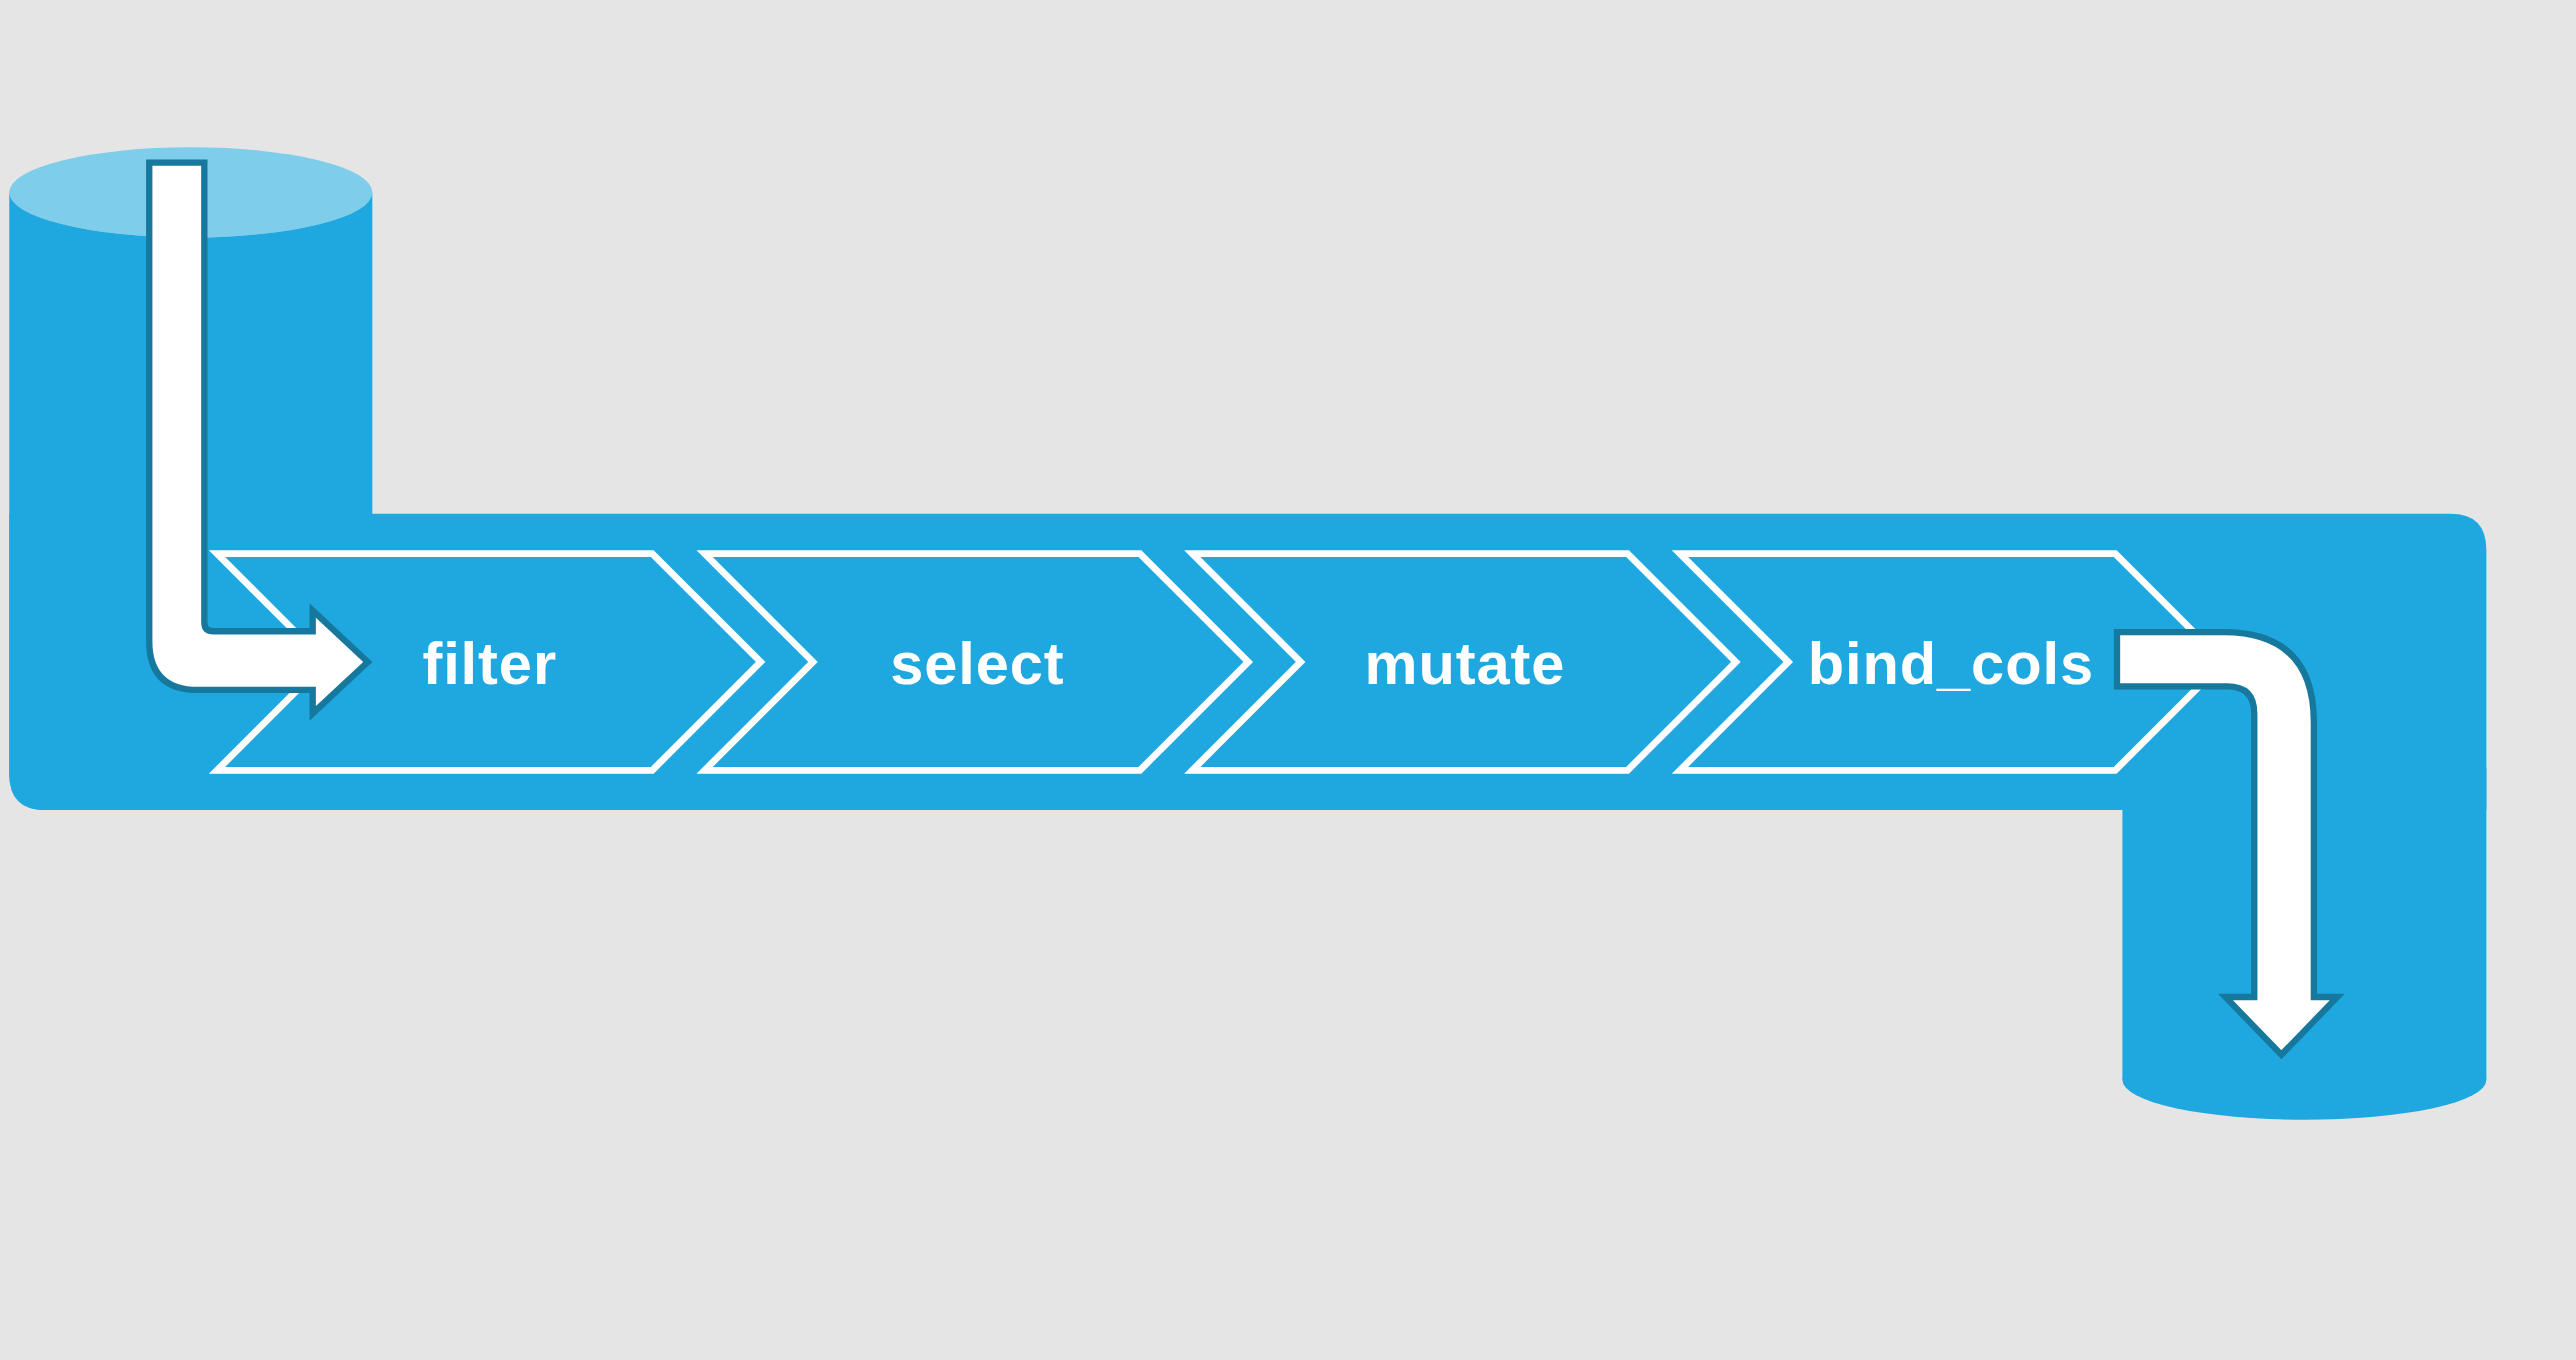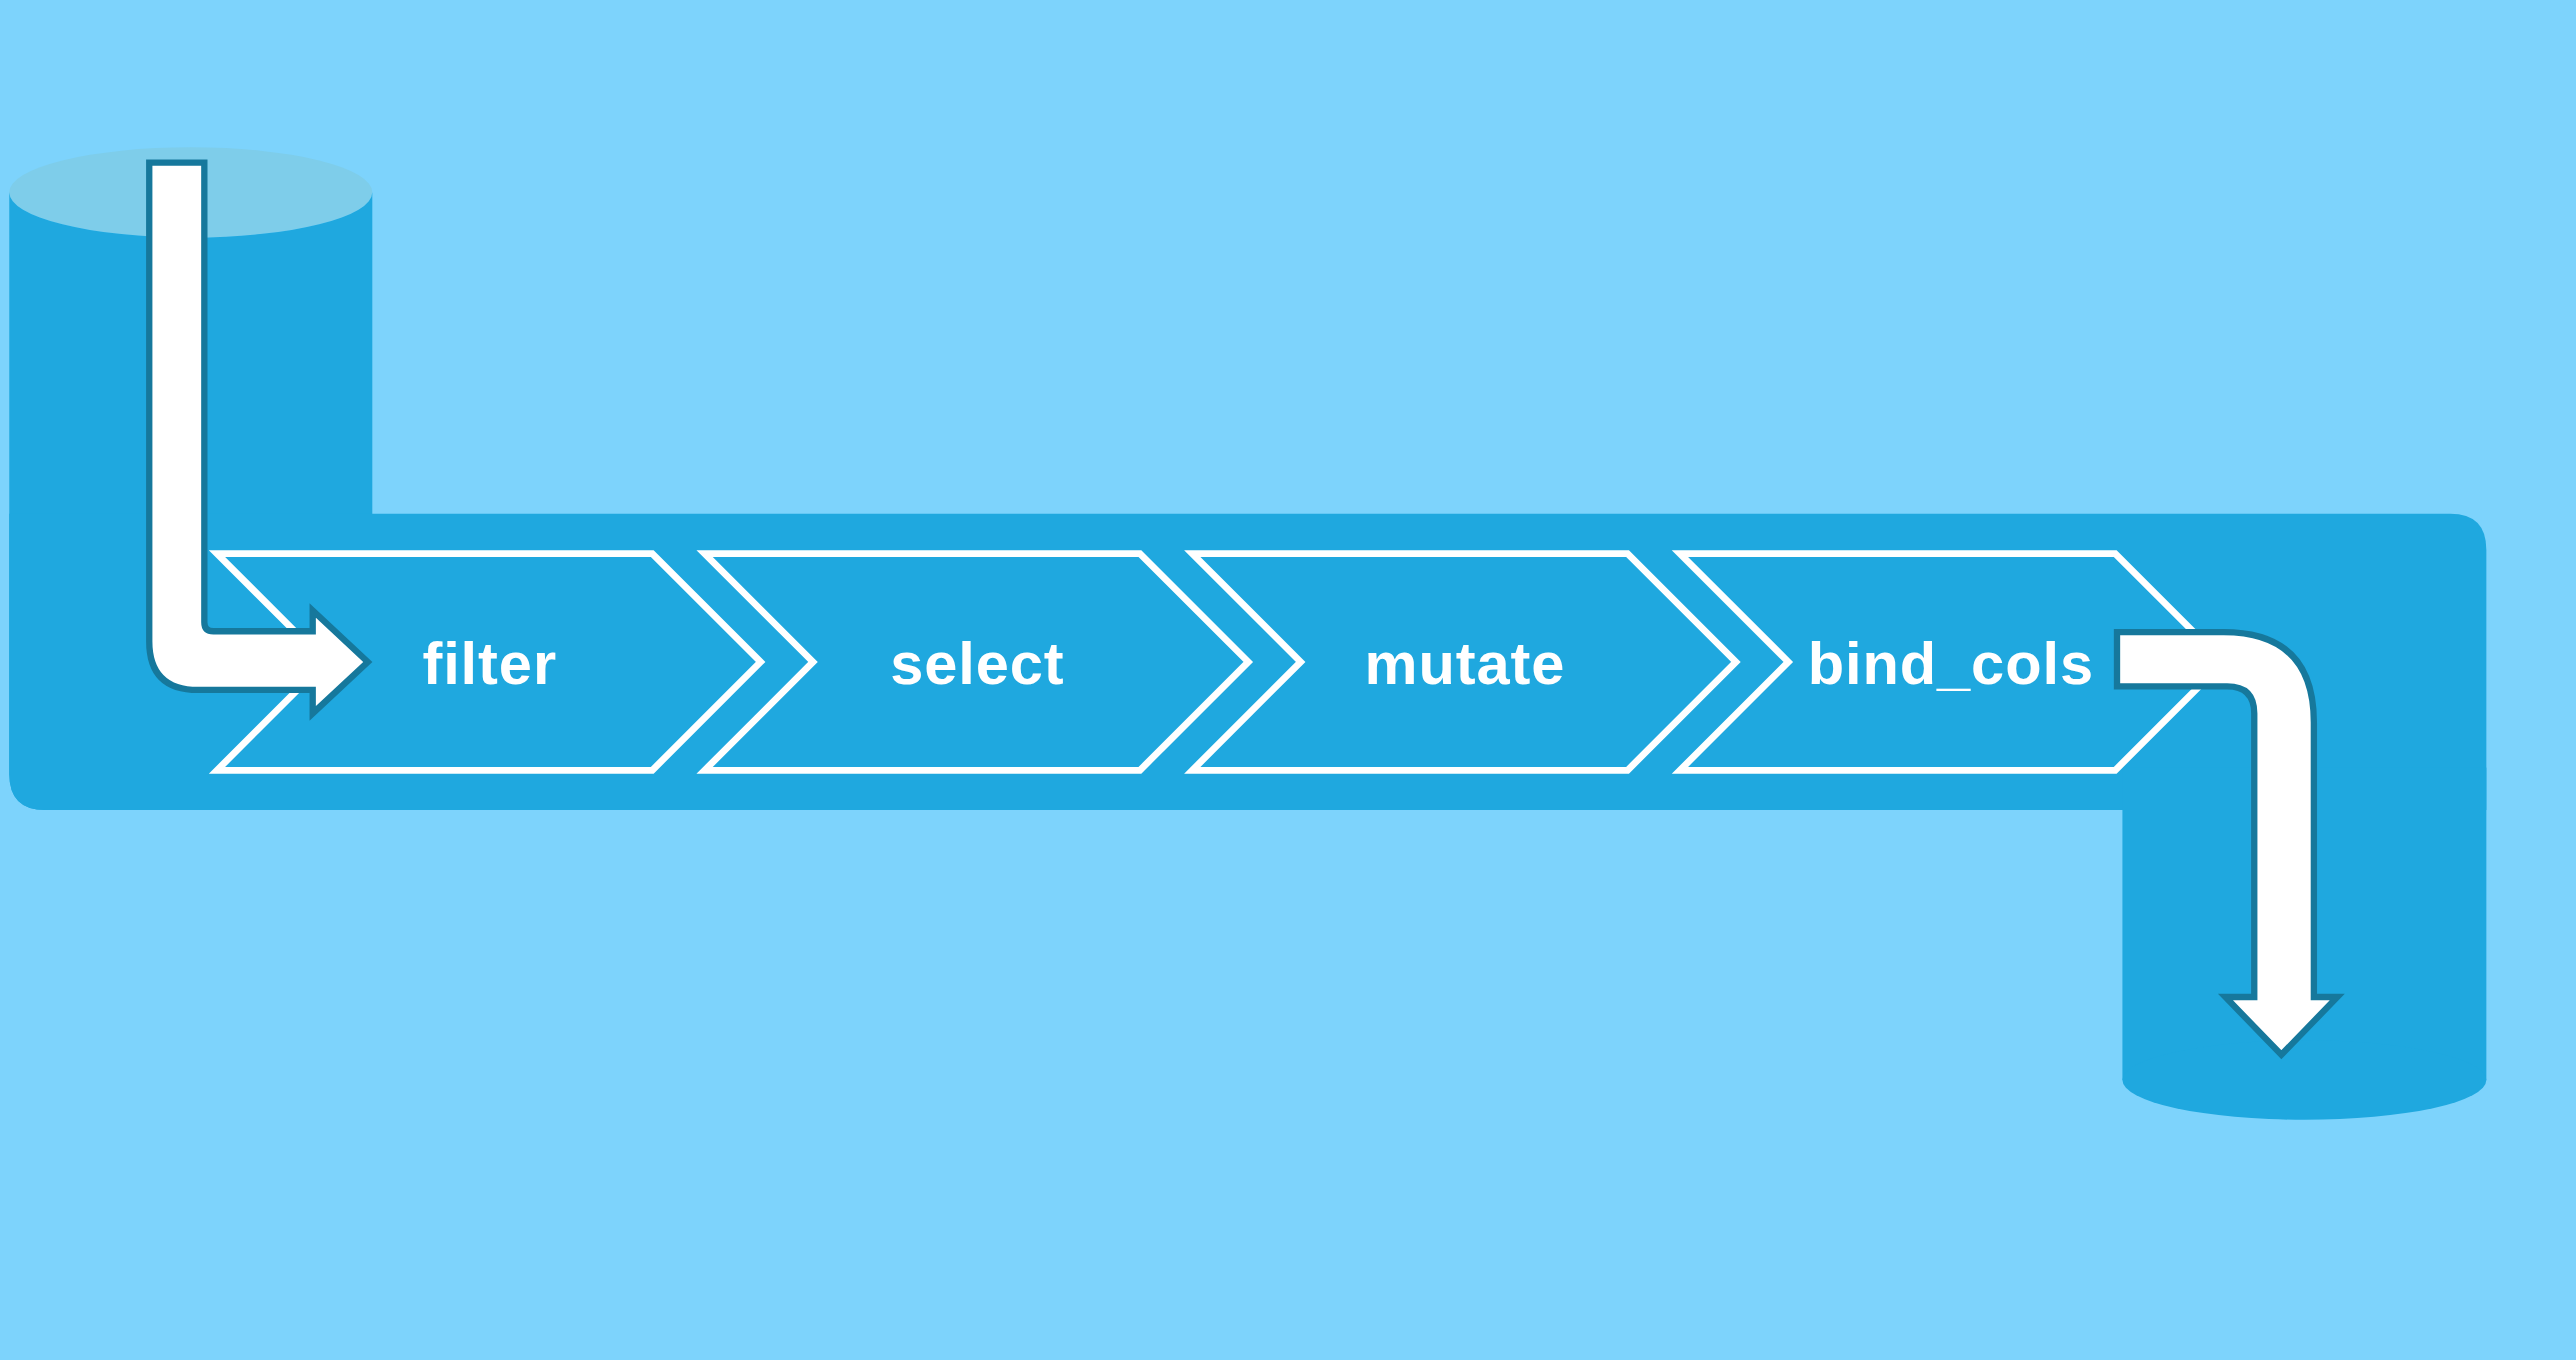--- a/index.html
+++ b/index.html
@@ -3,21 +3,21 @@
 <meta charset="utf-8">
 <style>
   html, body {
     margin: 0;
     padding: 0;
     background: #000000;
   }
   .stage {
     width: 2576px;
     height: 1360px;
-    background: #7dd3fc;
+    background: #e5e5e5;
     position: relative;
     overflow: hidden;
   }
   svg { display: block; }
   .pipe-fill   { fill: #1fa8df; }
   .cyl-top     { fill: #7ecdea; }
   .chevron     { fill: none; stroke: #ffffff; stroke-width: 7.5; stroke-linejoin: miter; }
   .flow-arrow  { fill: #ffffff; stroke: #16789c; stroke-width: 7; stroke-linejoin: miter; }
   .step-label {
     font-family: "Liberation Sans", "DejaVu Sans", sans-serif;

